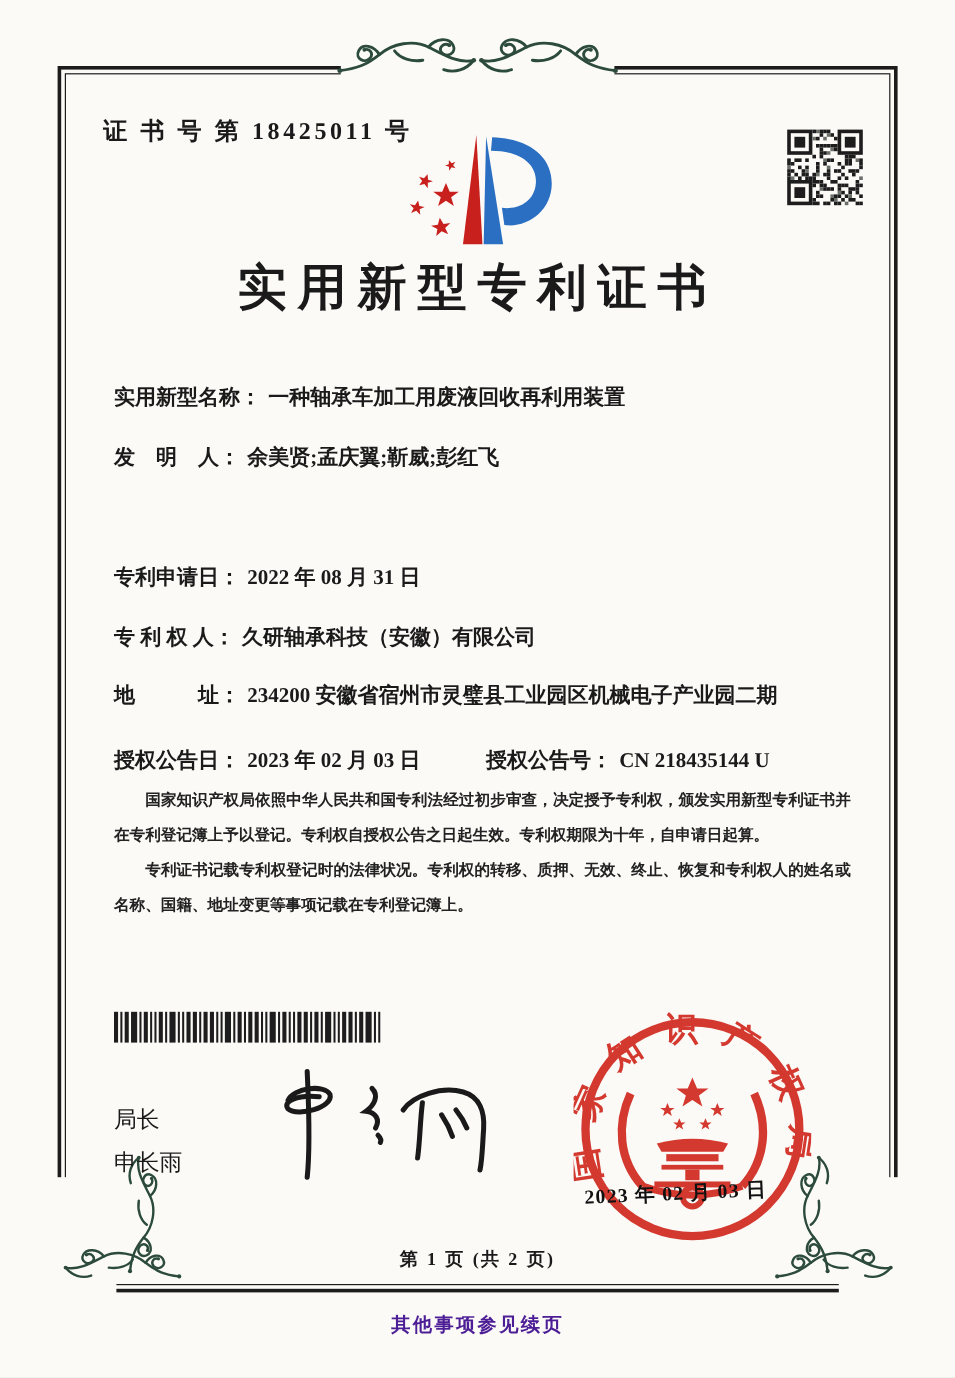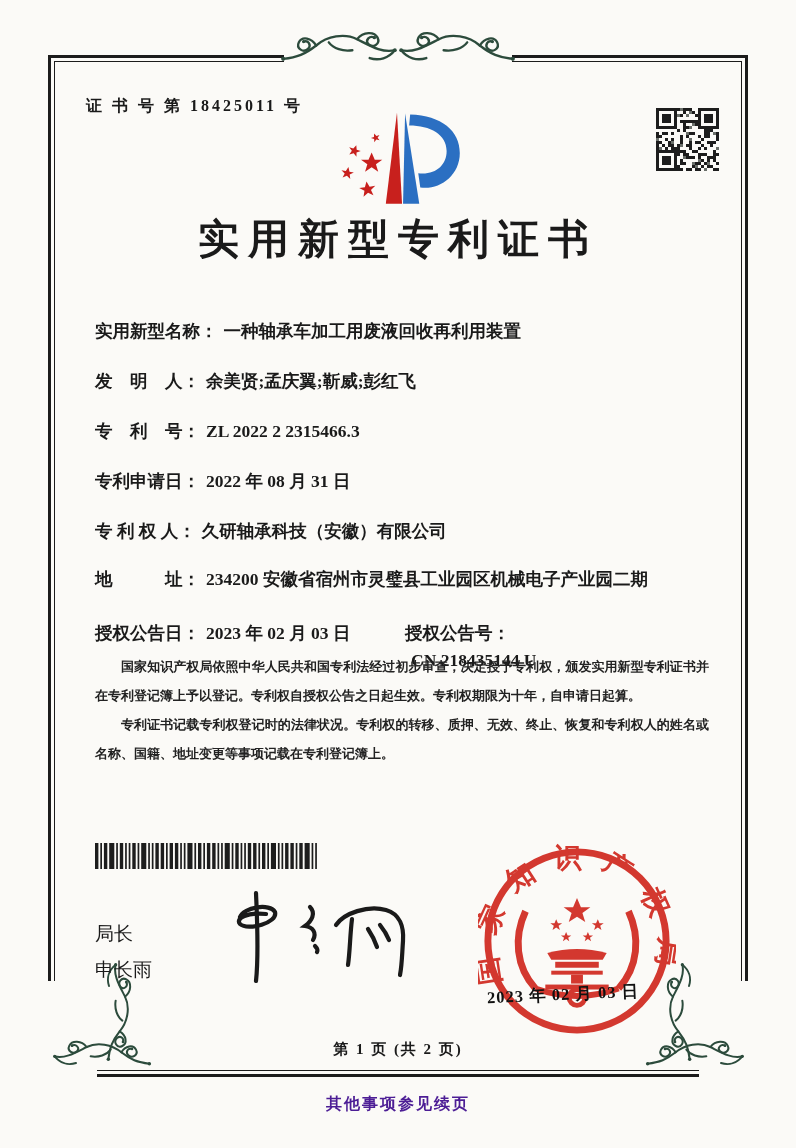--- a/index.html
+++ b/index.html
@@ -13,33 +13,33 @@
   .frame-inner{position:absolute;inset:3px;border:1px solid #1c1c1c;}
   .gap{position:absolute;background:#fbfaf7;}
   .gap-top{left:284px;top:47px;width:228px;height:18px;}
   .gap-bl{left:42px;top:981px;width:55px;height:100px;}
   .gap-br{left:699px;top:981px;width:55px;height:100px;}
   .orn{position:absolute;pointer-events:none;}
   .orn svg{display:block;}
   .orn-stroke{stroke:#2c4b3c;stroke-width:3;fill:none;stroke-linecap:round;}
   .orn-dot{fill:#2c4b3c;}
   
-  .cert-no{position:absolute;left:86px;top:96px;font-size:16px;font-weight:bold;letter-spacing:3px;}
+  .cert-no{position:absolute;left:86px;top:96px;font-size:20px;font-weight:bold;letter-spacing:3px;}
   .logo{position:absolute;left:323px;top:100px;width:152px;height:112px;}
   .qr{position:absolute;left:654px;top:106px;width:68px;height:68px;}
   .title{position:absolute;left:0;top:212px;width:100%;text-align:center;
     font-size:41px;font-weight:bold;letter-spacing:9px;}
   
   .row{position:absolute;left:95px;width:615px;font-size:17.5px;font-weight:bold;line-height:27px;display:flex;}
   .row .lab{white-space:nowrap;flex:0 0 auto;}
   .row .val{margin-left:6px;}
   .r1{top:318px}.r2{top:368px}.r3{top:418px}.r4{top:468px}.r5{top:518px}
   .r6{top:566px}.r6 .val{width:458px;}
   .r7{top:620px}
-  .pair2{position:absolute;left:310px;top:0;display:flex;white-space:nowrap;flex-direction:column;}
+  .pair2{position:absolute;left:310px;top:0;display:flex;white-space:nowrap;}
   .num{font-family:"Liberation Serif","DejaVu Serif",serif;}
   
   .paras{position:absolute;left:95px;top:652px;width:614px;font-size:13px;line-height:29px;color:#222;font-weight:600;}
   .paras p{margin:0;text-indent:2em;text-align:justify;}
   
   .barcode{position:absolute;left:95px;top:843px;width:258px;height:26px;}
   .director{position:absolute;left:95px;top:916px;font-size:19px;font-weight:normal;line-height:36px;}
   .signature{position:absolute;left:218px;top:882px;width:200px;height:102px;}
   .seal{position:absolute;left:478px;top:842px;width:198px;height:198px;}
   .seal-date{position:absolute;left:487px;top:983px;width:190px;font-size:16.5px;font-weight:bold;color:#111;
@@ -280,24 +280,20 @@
   <div class="title">实用新型专利证书</div>
 
   <div class="row r2">
     <span class="lab">发　明　人：</span>
     <span class="val">余美贤;孟庆翼;靳威;彭红飞</span>
   </div>
   <div class="row r1">
     <span class="lab">实用新型名称：</span>
     <span class="val">一种轴承车加工用废液回收再利用装置</span>
   </div>
-  <div class="row r3">
-    <span class="lab">专　利　号：</span>
-    <span class="val num">ZL 2022 2 2315466.3</span>
-  </div>
   <div class="row r4">
     <span class="lab">专利申请日：</span>
     <span class="val num">2022 年 08 月 31 日</span>
   </div>
   <div class="row r5">
     <span class="lab">专 利 权 人：</span>
     <span class="val">久研轴承科技（安徽）有限公司</span>
   </div>
   <div class="row r6">
     <span class="lab">地　　　址：</span>

